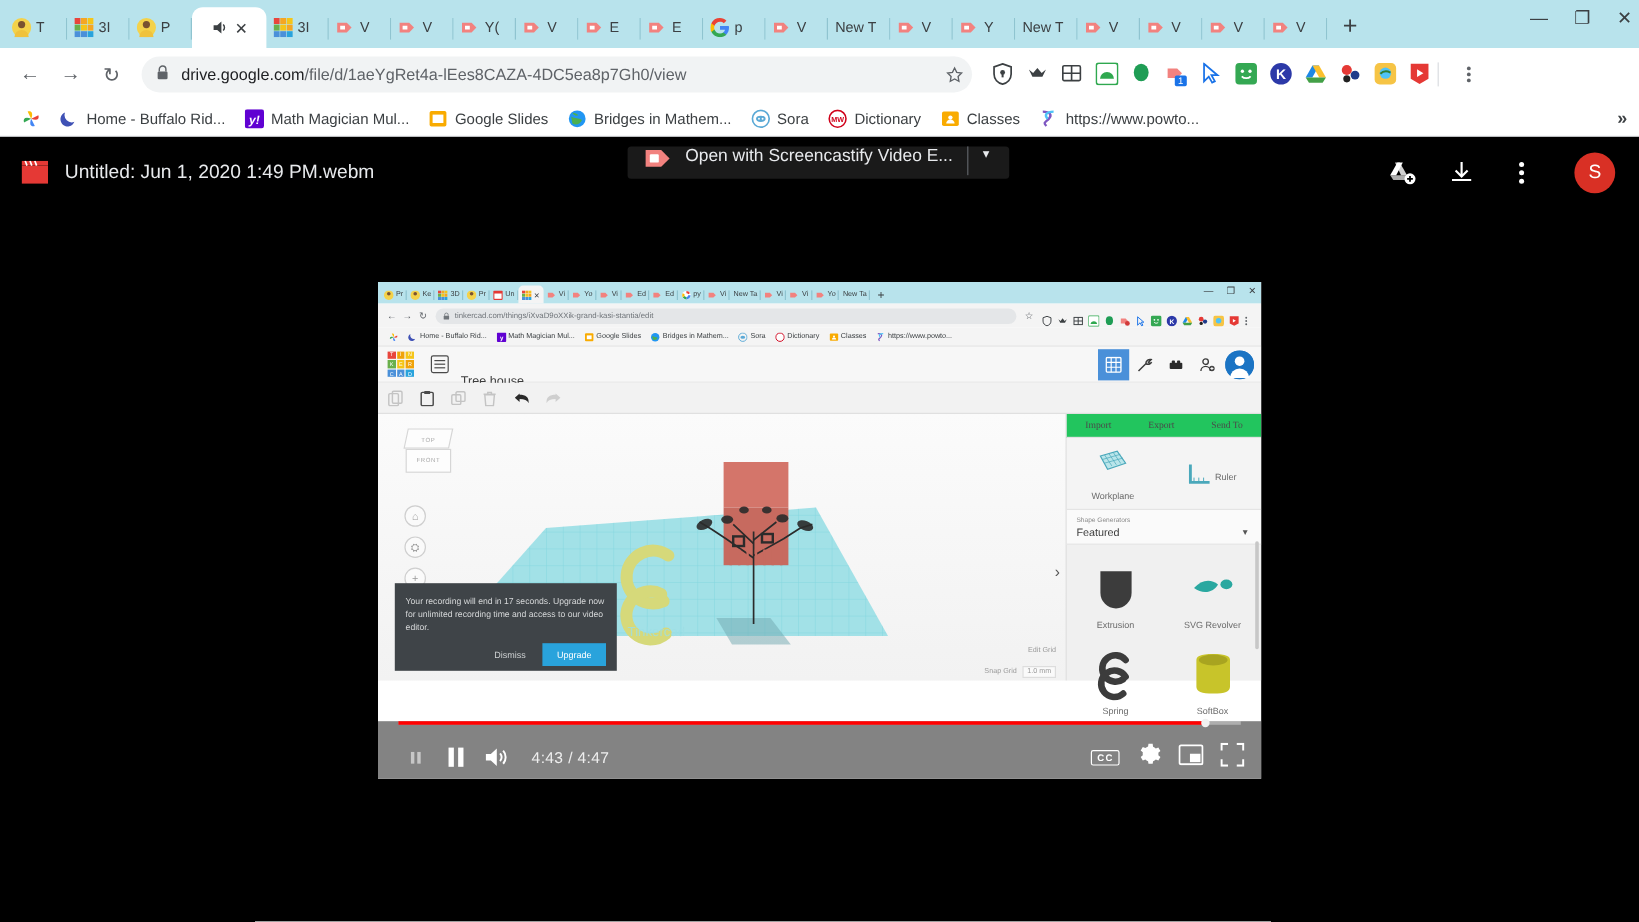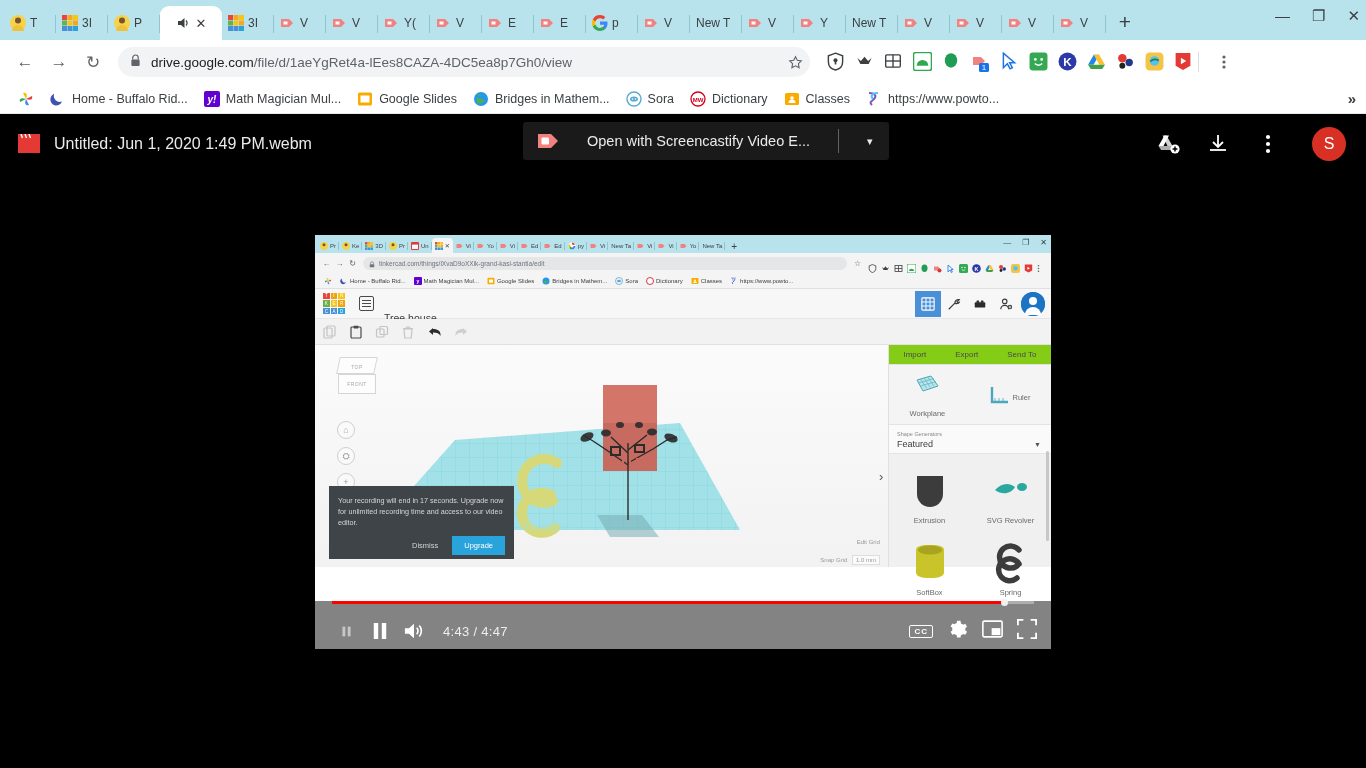--- a/index.html
+++ b/index.html
@@ -84,24 +84,23 @@
     position: absolute; left: 0; top: 114px; width: 1366px; height: 654px;
     background: #000;
   }
   .drive-header {
     height: 60px; display: flex; align-items: center; padding: 0 18px;
     position: relative;
   }
   .film-icon { width: 22px; height: 20px; position: relative; flex: 0 0 22px; }
   .drive-title { color: #e8eaed; font-size: 16px; margin-left: 14px; white-space: nowrap; }
   .open-with {
-    position: absolute; left: 523px; top: 8px; height: 38px;
-    background: #1a1a1a; border-radius: 3px; display: flex; align-items: center;
+    position: absolute; left: 523px; top: 8px; height: 27px;
+    background: #1a1a1a; border-radius: 3px; display: flex; 
     padding: 0 2px;
-    gap: 16px;
   }
   .ow-icon { width: 26px; height: 20px; margin: 0 8px 0 12px; flex: 0 0 26px; }
   .ow-label { color: #e8eaed; font-size: 14.5px; white-space: nowrap; }
   .ow-sep { width: 1px; height: 24px; background: #5f6368; margin: 0 12px; }
   .ow-caret { color: #e8eaed; font-size: 11px; margin-right: 14px; }
   .drive-actions {
     position: absolute; right: 20px; top: 0; height: 60px;
     display: flex; align-items: center; gap: 26px;
   }
   .da-icon { width: 24px; height: 24px; color: #e8eaed; display: flex;
@@ -167,21 +166,21 @@
   .viewcube { position:absolute; left:19px; top:12px; width:46px; height:46px; }
   .vc-face { position:absolute; background:#fdfdfd; border:1px solid #d6d6d6; }
   .nav-btns { position:absolute; left:22px; top:76px; display:flex; flex-direction:column; gap:8px;}
   .nav-btn { width:18px; height:18px; border-radius:50%; border:1px solid #cfcfcf;
              display:flex; align-items:center; justify-content:center;
              font-size:9px; color:#9a9a9a; background:#fafafa;}
   .workplane { position:absolute; }
   .tc-panel { position:absolute; right:0; top:0; width:163px; bottom:0; background:#f0f0f0;
               border-left:1px solid #e0e0e0;}
   .tc-panel-tabs { height:20px; display:flex; align-items:center; justify-content:space-around;
-                   font-size:8px; color:#4a4a4a; background:#84cc16; border-bottom:1px solid #e2e2e2;}
+                   font-size:8px; color:#4a4a4a; background:#22c55e; border-bottom:1px solid #e2e2e2;font-family:Liberation Serif, serif;}
   .tc-shapegen { padding:6px 8px 4px; background:#fafafa; border-bottom:1px solid #e4e4e4; position:relative;}
   .sg-label { font-size:5.5px; color:#8a8a8a; }
   .sg-value { font-size:9px; color:#3c3c3c; margin-top:2px;}
   .sg-caret { position:absolute; right:10px; top:16px; font-size:7px; color:#555;}
   .shape-grid { display:grid; grid-template-columns:1fr 1fr; gap:0; padding-top:4px;}
   .shape-cell { height:72px; display:flex; flex-direction:column; align-items:center;
                 justify-content:flex-end; padding-bottom:5px; }
   .shape-cap { font-size:7.5px; color:#6a6a6a; margin-top:4px;}
   .panel-scroll { position:absolute; right:2px; top:106px; width:3px; height:90px;
                   background:#c7c7c7; border-radius:2px;}
@@ -1115,33 +1114,33 @@
               </div>
               <div class="shape-cell">
                 <svg viewBox="0 0 44 38" width="44" height="38">
                     <path d="M6 16c6-7 14-8 20-3-3 6-12 9-20 3z" fill="#2aa8a0"></path>
                     <ellipse cx="33" cy="13" rx="5" ry="4" fill="#2aa8a0"></ellipse>
                   </svg>
                 <span class="shape-cap">SVG Revolver</span>
               </div>
               <div class="shape-cell">
                 <svg viewBox="0 0 44 44" width="44" height="44">
-                    <path d="M8 10c0-3 3-5 14-5s14 2 14 5v22c0 4-4 6-14 6s-14-2-14-6z" fill="#c8c42a"></path>
-                    <ellipse cx="22" cy="10" rx="12" ry="4.5" fill="#a8a420"></ellipse>
-                  </svg>
-                <span class="shape-cap">SoftBox</span>
-              </div>
-              <div class="shape-cell">
-                <svg viewBox="0 0 44 44" width="44" height="44">
                     <g fill="none" stroke="#3c3c3c" stroke-width="5.5" stroke-linecap="round">
                       <path d="M30 10a11 11 0 10-2 16"></path>
                       <path d="M30 24a11 11 0 10-2 14"></path>
                     </g>
                   </svg>
                 <span class="shape-cap">Spring</span>
+              </div>
+              <div class="shape-cell">
+                <svg viewBox="0 0 44 44" width="44" height="44">
+                    <path d="M8 10c0-3 3-5 14-5s14 2 14 5v22c0 4-4 6-14 6s-14-2-14-6z" fill="#c8c42a"></path>
+                    <ellipse cx="22" cy="10" rx="12" ry="4.5" fill="#a8a420"></ellipse>
+                  </svg>
+                <span class="shape-cap">SoftBox</span>
               </div>
             </div>
 
             <div class="panel-scroll"></div>
             <div class="panel-arrow">›</div>
           </div>
         </div>
 
         <div class="toast">
           <p>Your recording will end in 17 seconds. Upgrade now for unlimited recording time and access to our video editor.</p>

